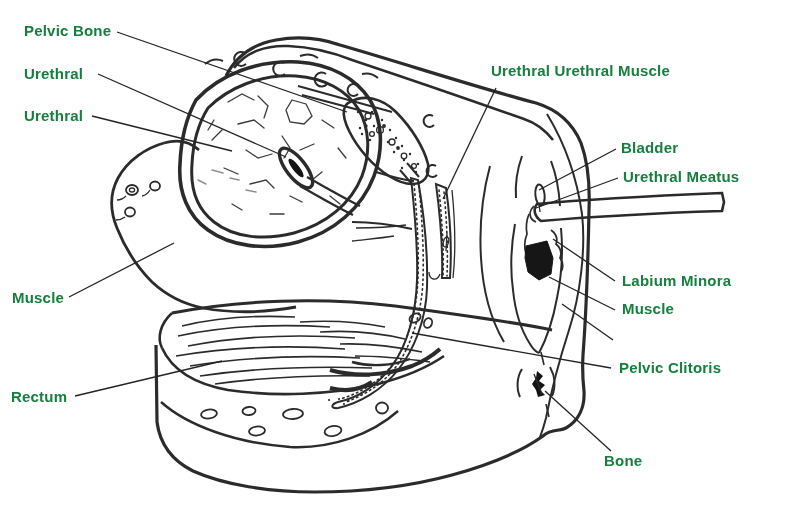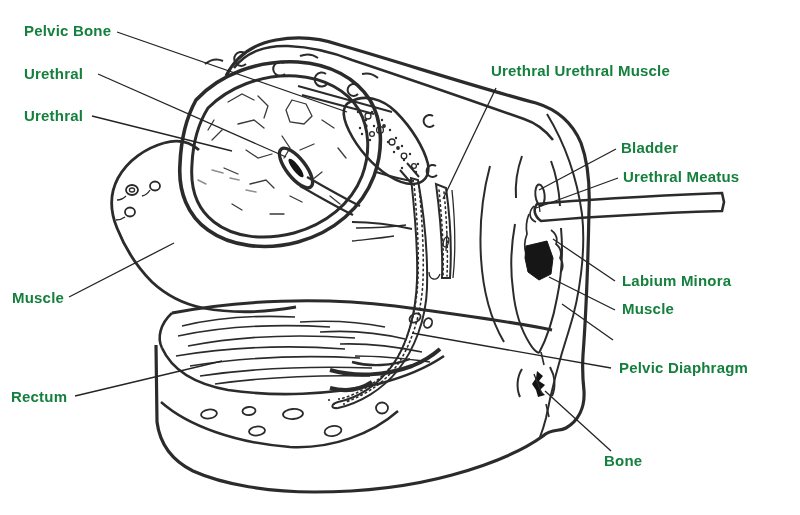--- a/index.html
+++ b/index.html
@@ -331,15 +331,15 @@
   <div class="label" style="left:24px;top:66px">Urethral</div>
   <div class="label" style="left:24px;top:108px">Urethral</div>
   <div class="label" style="left:12px;top:290px">Muscle</div>
   <div class="label" style="left:11px;top:389px">Rectum</div>
 
   <div class="label" style="left:491px;top:63px">Urethral Urethral Muscle</div>
   <div class="label" style="left:621px;top:140px">Bladder</div>
   <div class="label" style="left:623px;top:169px">Urethral Meatus</div>
   <div class="label" style="left:622px;top:273px">Labium Minora</div>
   <div class="label" style="left:622px;top:301px">Muscle</div>
-  <div class="label" style="left:619px;top:360px">Pelvic Diaphragm</div>
+  <div class="label" style="left:619px;top:360px">Pelvic Clitoris</div>
   <div class="label" style="left:604px;top:453px">Bone</div>
 </div>
 
 </body></html>

